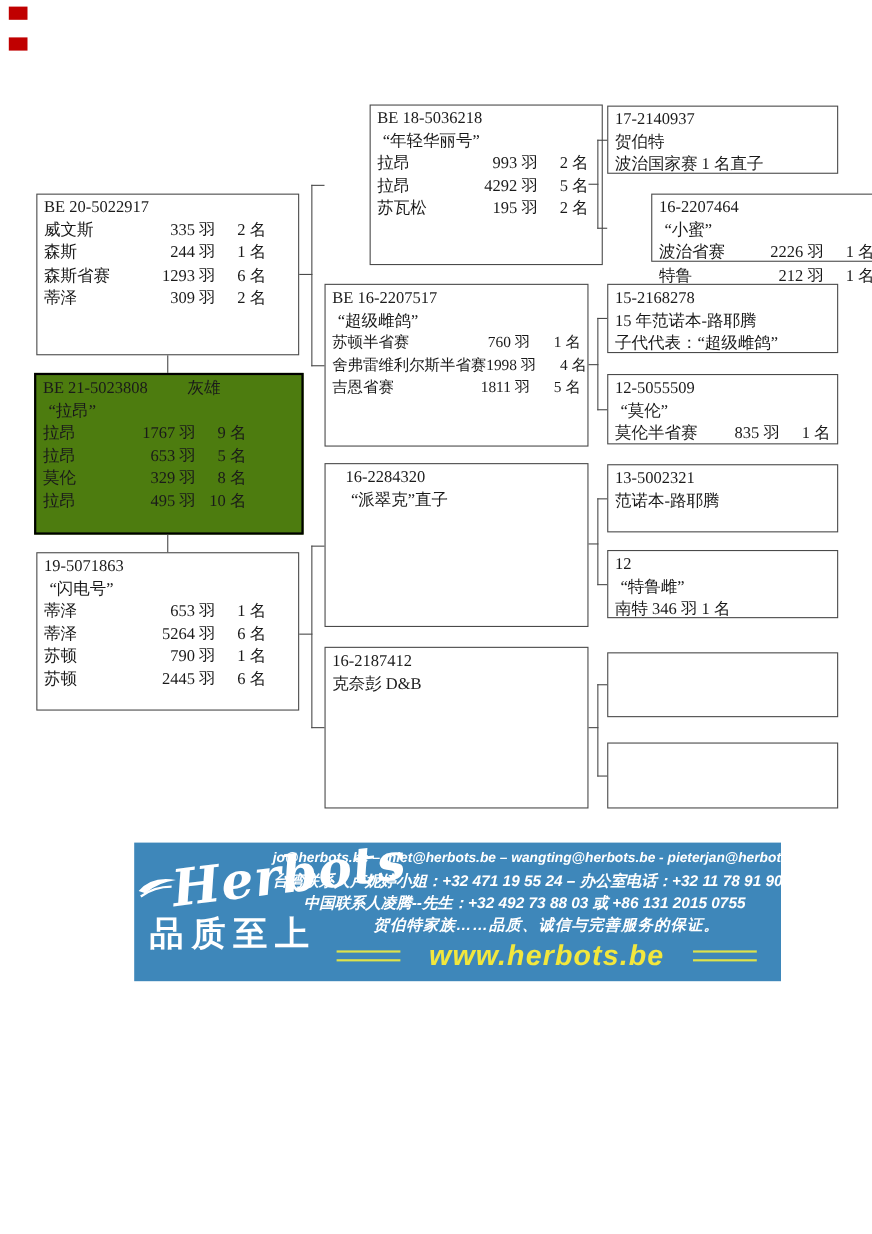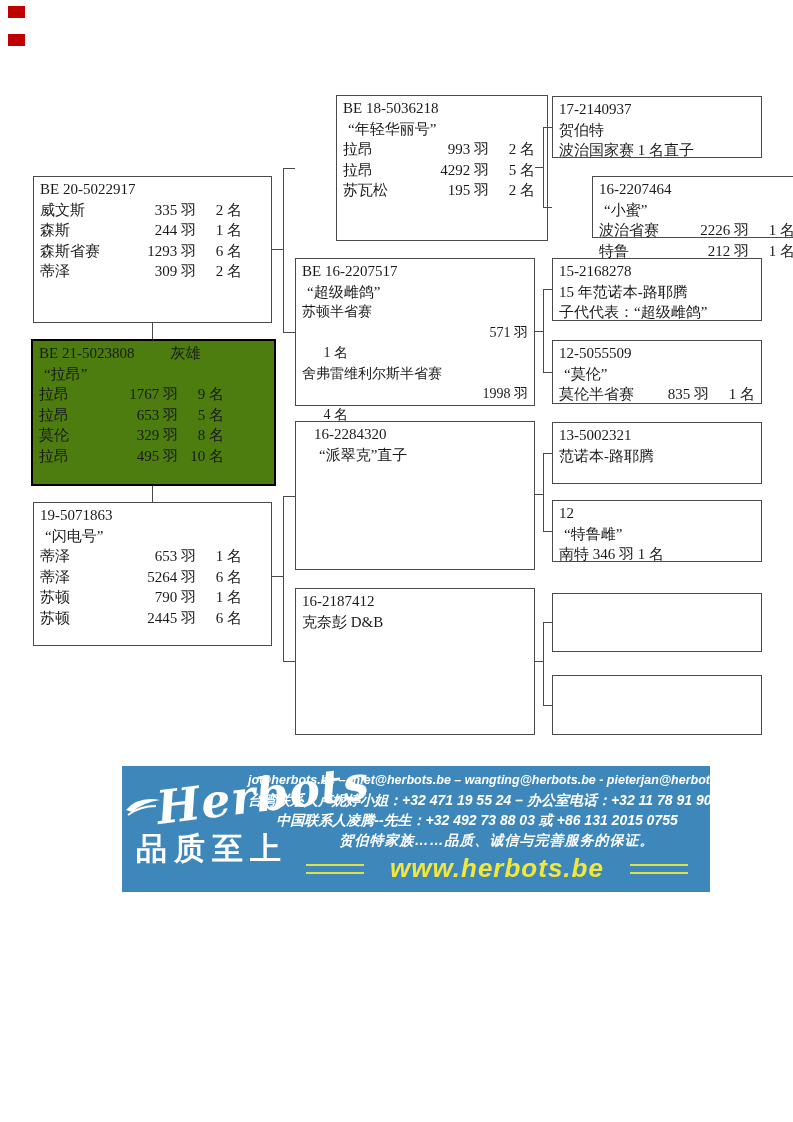--- a/index.html
+++ b/index.html
@@ -17,21 +17,21 @@
   .pbox .name-line{padding-left:5px;}
   .pbox .id-line.flex{display:flex;gap:36px;}
   .subject{background:#4d7c0f;border:2px solid #000;}
   .res{display:flex;line-height:20.5px;}
   .res .race{white-space:nowrap;}
   .res .birds{margin-left:auto;white-space:nowrap;flex-shrink:0;text-align:right;}
   .res .rank{width:46px;text-align:right;white-space:nowrap;flex-shrink:0;}
   .b-l1 .res,.b-l3 .res{max-width:202px;}
   .b-subject .res{max-width:185px;}
   .b-m1 .res{max-width:192px;}
-  .b-m2 .res{font-size:14px;flex-direction:column;}
+  .b-m2 .res{font-size:14px;}
   
   .cl{position:absolute;background:#4a4a4a;}
   
   .banner{
     position:absolute;left:122px;top:766px;width:588px;height:126px;
     background:#3e87ba;color:#fff;font-family:"Liberation Sans", sans-serif;overflow:hidden;
   }
   .brand{
     position:absolute;left:34px;top:2px;font-family:"DejaVu Serif", serif;
     font-style:italic;font-weight:bold;font-size:46px;color:#fff;
@@ -153,21 +153,21 @@
         <span class="race">苏瓦松</span>
         <span class="birds">195 羽</span>
         <span class="rank">2 名</span>
       </div>
     </div>
   <div class="pbox b-m2" style="left:295px;top:258px;width:240px;height:148px;">
       <div class="line id-line">BE 16-2207517</div>
       <div class="line name-line">“超级雌鸽”</div>
       <div class="res">
         <span class="race">苏顿半省赛</span>
-        <span class="birds">571 羽</span>
+        <span class="birds">760 羽</span>
         <span class="rank">1 名</span>
       </div>
       <div class="res">
         <span class="race">舍弗雷维利尔斯半省赛</span>
         <span class="birds">1998 羽</span>
         <span class="rank">4 名</span>
       </div>
       <div class="res">
         <span class="race">吉恩省赛</span>
         <span class="birds">1811 羽</span>

